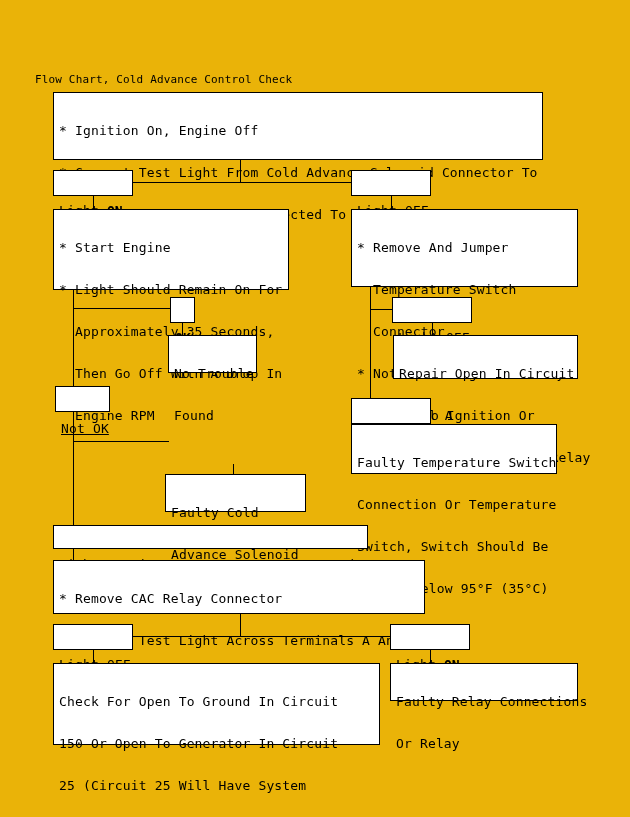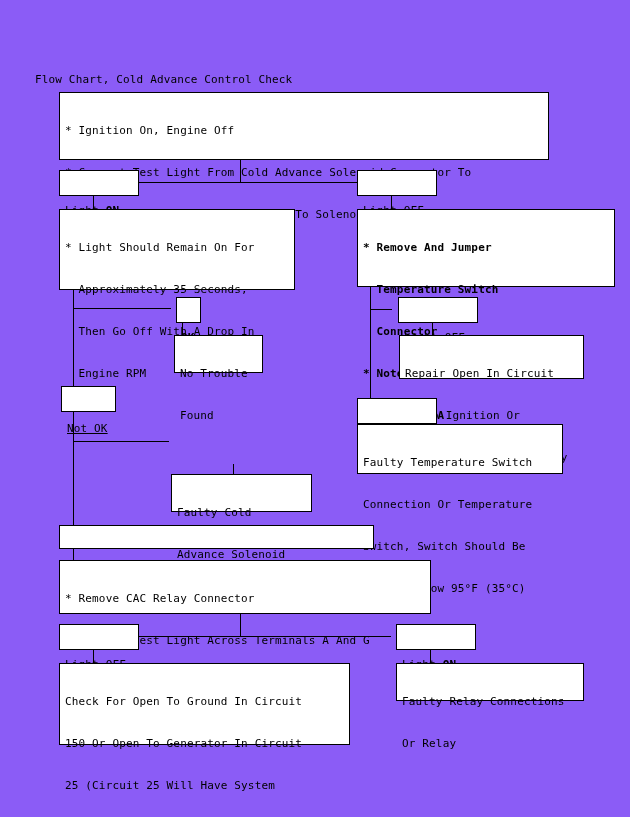--- a/index.html
+++ b/index.html
@@ -5,46 +5,45 @@
 <style>
   html, body {
     margin: 0;
     padding: 0;
     background: #ffffff;
   }
   #canvas {
     position: relative;
     width: 630px;
     height: 817px;
-    background: #8b5cf6;
+    background: #eab308;
     font-family: "DejaVu Sans Mono", "Liberation Mono", monospace;
     font-size: 11px;
     line-height: 14px;
     color: #000000;
     overflow: hidden;
   }
   .title {
     position: absolute;
     white-space: pre;
     font-size: 11px;
     line-height: 14px;
     letter-spacing: 0.15px;
   }
   .box {
     position: absolute;
     box-sizing: border-box;
     border: 1px solid #000000;
     background: #ffffff;
     padding: 3px 5px 3px 5px;
     white-space: pre;
-    font-size: 11px;
+    font-size: 13px;
     line-height: 14px;
     letter-spacing: 0.15px;
     z-index: 2;
-    margin-left: 6px;
   }
   .box .ln { display: block; white-space: pre; }
   .b { font-weight: bold; }
   .u { text-decoration: underline; }
   .line {
     position: absolute;
     background: #000000;
     z-index: 1;
   }
   .vline { width: 1px; }
@@ -101,27 +100,28 @@
 
   <div class="box" style="left:53px; top:170px; width:80px; height:26px; padding-top:5px;">
     <span class="ln"><span>Light </span><span class="b">ON</span></span>
   </div>
 
   <div class="box" style="left:351px; top:170px; width:80px; height:26px; padding-top:5px;">
     <span class="ln"><span>Light </span><span class="u">OFF</span></span>
   </div>
 
   <div class="box" style="left:53px; top:209px; width:236px; height:81px;">
+    <span class="ln">* Start Engine</span>
     <span class="ln">* Light Should Remain On For</span>
     <span class="ln">  Approximately 35 Seconds,</span>
     <span class="ln">  Then Go Off With A Drop In</span>
     <span class="ln">  Engine RPM</span>
   </div>
 
-  <div class="box" style="left:351px; top:209px; width:258px; height:78px;font-weight:bold;">
+  <div class="box" style="left:351px; top:209px; width:227px; height:78px;">
     <span class="ln">* Remove And Jumper</span>
     <span class="ln">  Temperature Switch</span>
     <span class="ln">  Connector</span>
     <span class="ln">* Note Test Light At Relay</span>
     <span class="ln">  Terminal A</span>
   </div>
 
   <div class="box b" style="left:170px; top:297px; width:25px; height:26px; padding:5px 4px 3px 4px;">
     <span class="ln">OK</span>
   </div>
@@ -173,21 +173,21 @@
   </div>
 
   <div class="box" style="left:53px; top:624px; width:80px; height:26px; padding-top:5px;">
     <span class="ln"><span>Light </span><span class="u">OFF</span></span>
   </div>
 
   <div class="box" style="left:390px; top:624px; width:80px; height:26px; padding-top:5px;">
     <span class="ln"><span>Light </span><span class="b">ON</span></span>
   </div>
 
-  <div class="box" style="left:53px; top:663px; width:291px; height:82px;">
+  <div class="box" style="left:53px; top:663px; width:327px; height:82px;">
     <span class="ln">Check For Open To Ground In Circuit</span>
     <span class="ln">150 Or Open To Generator In Circuit</span>
     <span class="ln">25 (Circuit 25 Will Have System</span>
     
     
   </div>
 
   <div class="box" style="left:390px; top:663px; width:188px; height:38px;">
     <span class="ln">Faulty Relay Connections</span>
     <span class="ln">Or Relay</span>

